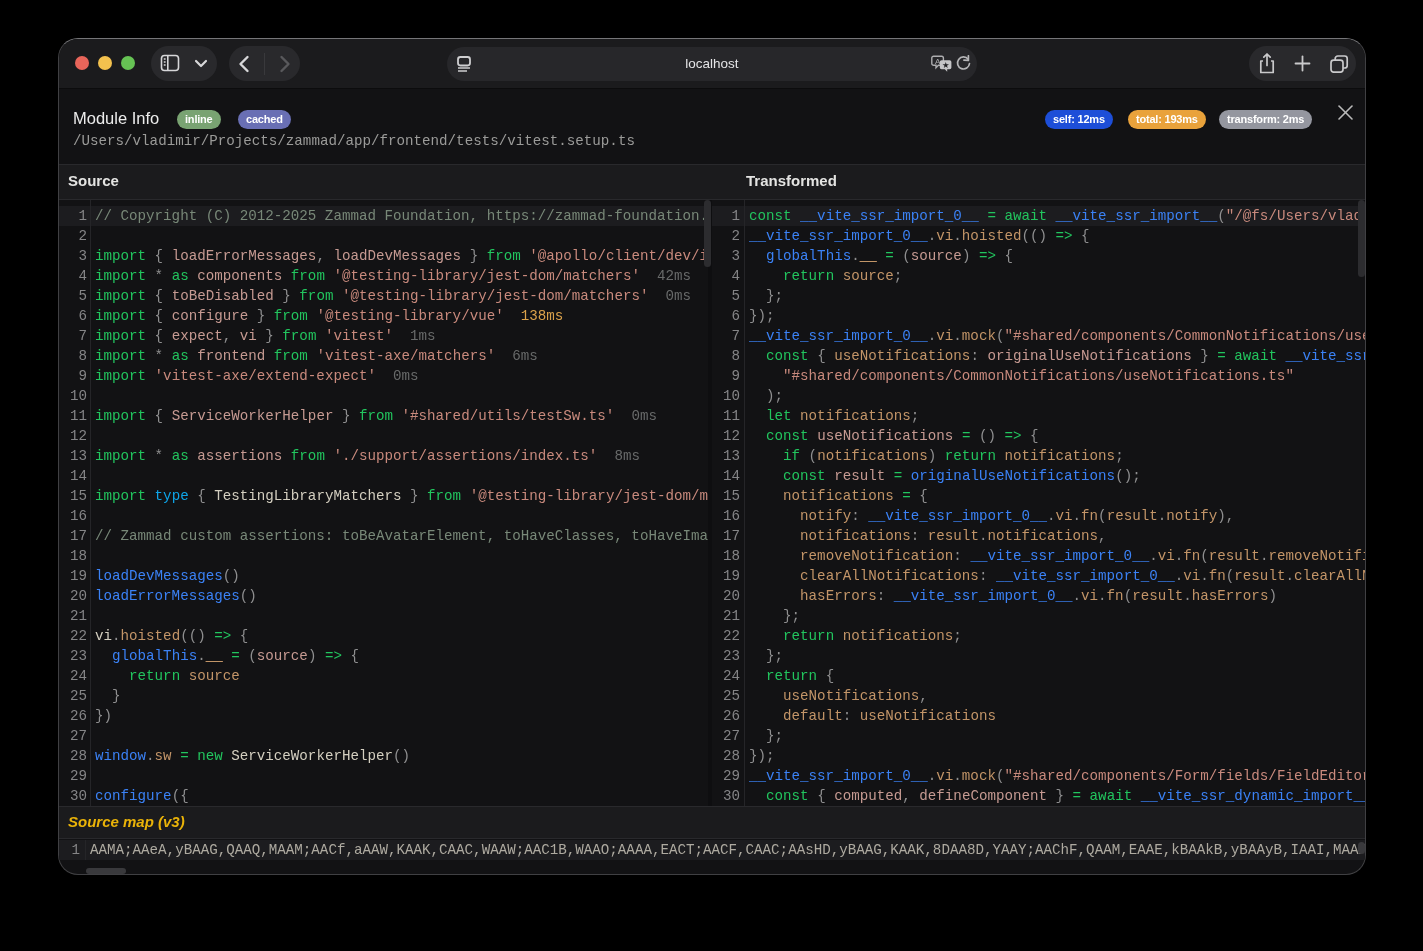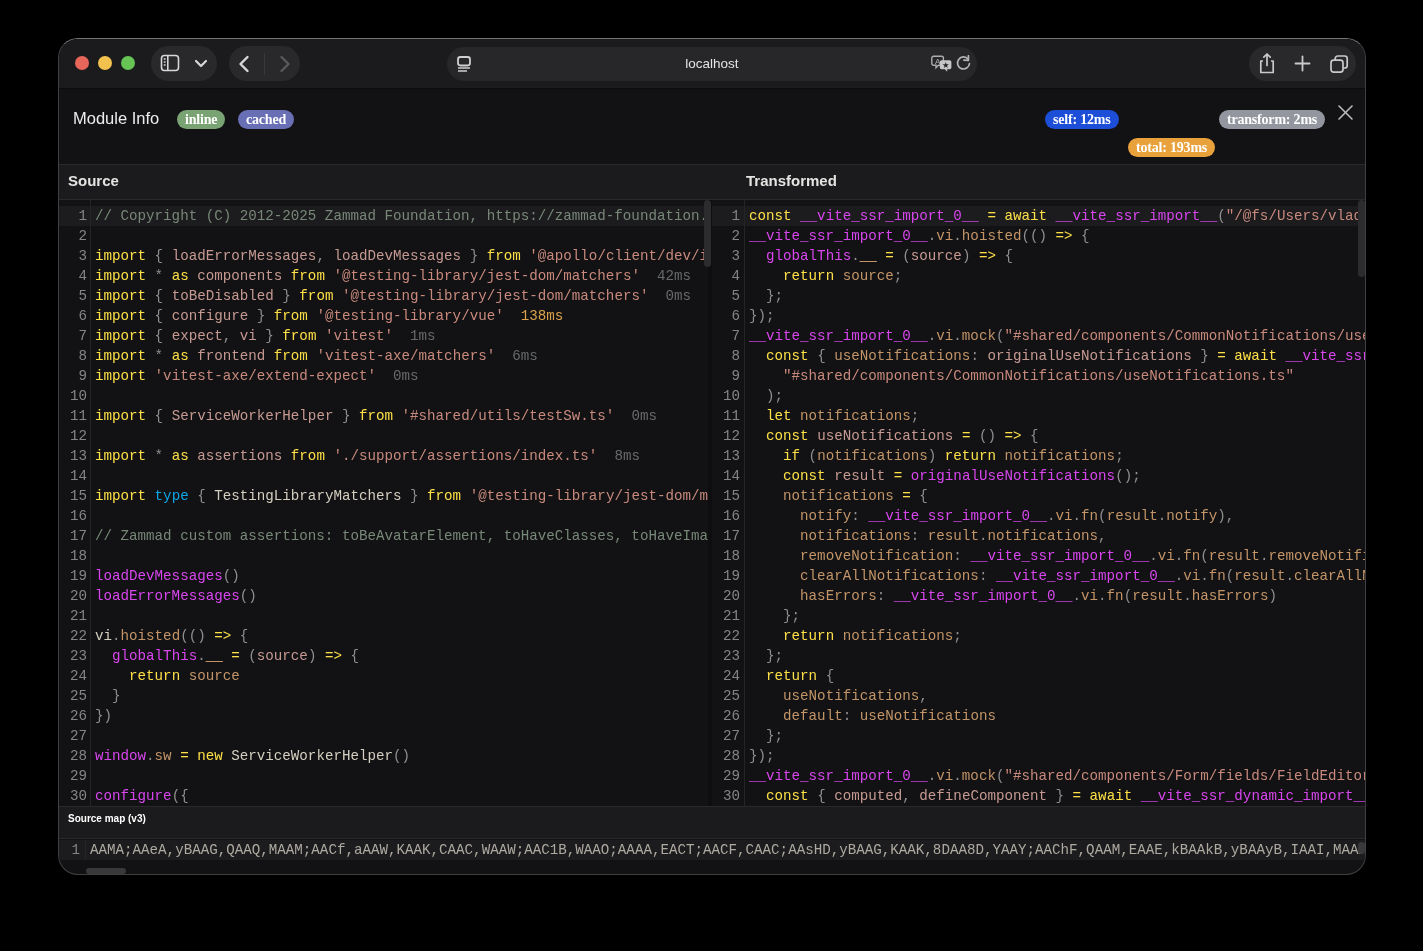--- a/index.html
+++ b/index.html
@@ -8,48 +8,48 @@
        background:#121214;border:1px solid #404043;border-top-color:#757578;border-radius:20px;overflow:hidden;}
   
   .tbar{position:absolute;left:0;top:0;width:100%;height:50px;background:#1b1b1d;border-bottom:1px solid #0c0c0d;box-sizing:border-box;}
   .dot{position:absolute;top:17px;width:14px;height:14px;border-radius:50%;}
   .pill{position:absolute;top:7px;height:35px;background:#29292c;border-radius:17.5px;}
   .urlbar{position:absolute;left:388px;top:8px;width:530px;height:34px;background:#27272a;border-radius:17px;}
   .urltext{position:absolute;left:0;top:0;width:100%;height:34px;line-height:34px;text-align:center;color:#e4e4e6;font-size:13.5px;}
   .chev{stroke:#d7d7d9;stroke-width:2.2;fill:none;stroke-linecap:round;stroke-linejoin:round;}
   
   .mtitle{position:absolute;left:14px;top:70px;font-size:16.5px;font-weight:normal;color:#ececec;}
-  .badge{position:absolute;top:71px;height:19px;line-height:19.5px;border-radius:10px;color:#fff;font-size:14px;font-weight:bold;letter-spacing:-0.2px;padding:0 8px;box-sizing:border-box;font-family:Liberation Serif, serif;}
+  .badge{position:absolute;top:71px;height:19px;line-height:19.5px;border-radius:10px;color:#fff;font-size:11px;font-weight:bold;letter-spacing:-0.2px;padding:0 8px;box-sizing:border-box;}
   .mpath{position:absolute;left:14px;top:94px;font-family:"Liberation Mono",monospace;font-size:14.2px;color:#9b9b99;}
   
   .band{position:absolute;left:0;top:125px;width:100%;height:36px;background:#1b1b1d;border-top:1px solid #29292c;border-bottom:1px solid #29292c;box-sizing:border-box;}
   .bandtxt{position:absolute;top:133px;font-size:15px;font-weight:bold;color:#e4e4e2;}
   
   .panel{position:absolute;top:161px;height:607px;overflow:hidden;}
   .hl{position:absolute;left:0;top:6px;width:100%;height:20px;background:#1c1c1f;}
   pre{margin:0;font-family:"Liberation Mono",monospace;font-size:14.2px;line-height:20px;color:#8f8f90;}
   .nums{position:absolute;top:6px;text-align:right;color:#858587;}
   .code{position:absolute;top:6px;}
   .gdiv{position:absolute;top:0;width:1px;height:607px;background:#252528;}
-  .k{color:#fde047;font-style:normal}
+  .k{color:#22c55e;font-style:normal}
   .s{color:#c98a7d;font-style:normal}
   .c{color:#788878;font-style:normal}
   .p{color:#8f8f90;font-style:normal}
   .v{color:#c39568;font-style:normal}
-  .f{color:#d946ef;font-style:normal}
+  .f{color:#3b82f6;font-style:normal}
   .w{color:#d4cfc0;font-style:normal}
   .r{color:#c69a92;font-style:normal}
   .t{color:#686a6a;font-style:normal}
   .to{color:#dba24b;font-style:normal}
   .rd{color:#0ea5e9;font-style:normal}
   .u{text-decoration:underline}
   .thumb{position:absolute;background:#2c2c2f;border-radius:3.5px;}
   
   .smband{position:absolute;left:0;top:767px;width:100%;height:33px;background:#1b1b1d;border-top:1px solid #29292c;border-bottom:1px solid #29292c;box-sizing:border-box;}
-  .smtxt{position:absolute;left:9px;top:774px;font-size:10px;font-weight:bold;color:#ffffff;}
+  .smtxt{position:absolute;left:9px;top:774px;font-size:15px;font-weight:bold;color:#eab308;font-style:italic;}
   .smrow{position:absolute;left:0;top:801px;width:100%;height:20px;background:#1c1c1f;}
 </style>
 </head>
 <body>
 <div class="win">
 
   <div class="tbar">
     <div class="dot" style="left:16px;background:#e8655a;"></div>
     <div class="dot" style="left:39px;background:#f3c14e;"></div>
     <div class="dot" style="left:62px;background:#66c354;"></div>
@@ -107,22 +107,23 @@
     </svg>
     <svg style="position:absolute;left:1270px;top:15px;" width="20" height="20" viewBox="0 0 20 20">
       <rect x="6.2" y="2" width="12" height="12" rx="2.6" fill="none" stroke="#c9c9cb" stroke-width="1.7"></rect>
       <rect x="2" y="6.2" width="12" height="12" rx="2.6" fill="#29292c" stroke="#c9c9cb" stroke-width="1.7"></rect>
     </svg>
   </div>
 
   <div class="mtitle">Module Info</div>
   <div class="badge" style="left:118px;background:#79a372;">inline</div>
   <div class="badge" style="left:179px;background:#696fb4;">cached</div>
+  <div class="mpath">/Users/vladimir/Projects/zammad/app/frontend/tests/vitest.setup.ts</div>
   <div class="badge" style="left:986px;background:#1d4ed8;">self: 12ms</div>
-  <div class="badge" style="left:1069px;background:#e9a23b;margin-top:28px;">total: 193ms</div>
+  <div class="badge" style="left:1069px;background:#e9a23b;">total: 193ms</div>
   <div class="badge" style="left:1160px;background:#94969f;">transform: 2ms</div>
   <svg style="position:absolute;left:1278px;top:65px;" width="17" height="17" viewBox="0 0 17 17">
     <line x1="2" y1="2" x2="15" y2="15" stroke="#bababa" stroke-width="1.6" stroke-linecap="round"></line>
     <line x1="15" y1="2" x2="2" y2="15" stroke="#bababa" stroke-width="1.6" stroke-linecap="round"></line>
   </svg>
 
   <div class="band"></div>
   <div class="bandtxt" style="left:9px;">Source</div>
   <div class="bandtxt" style="left:687px;">Transformed</div>
 

